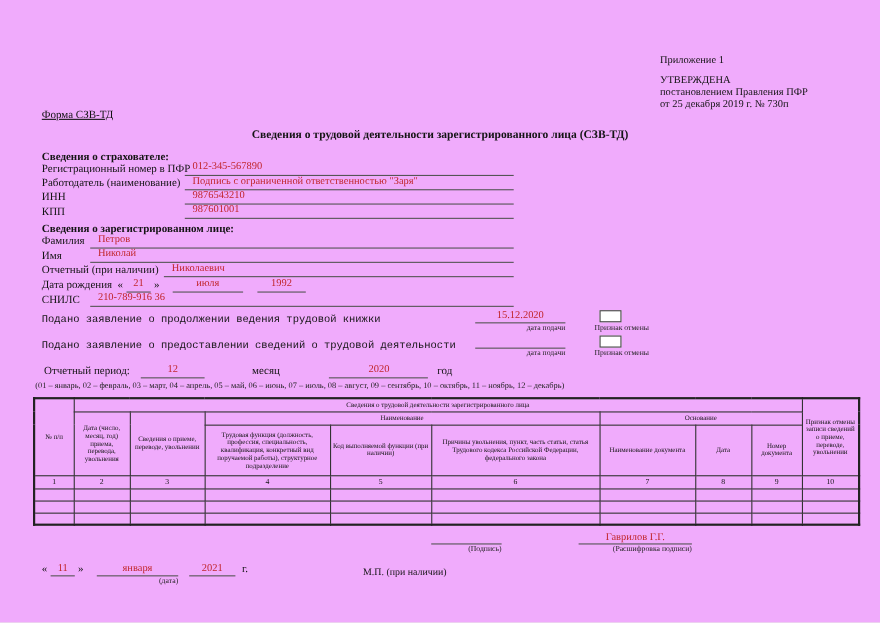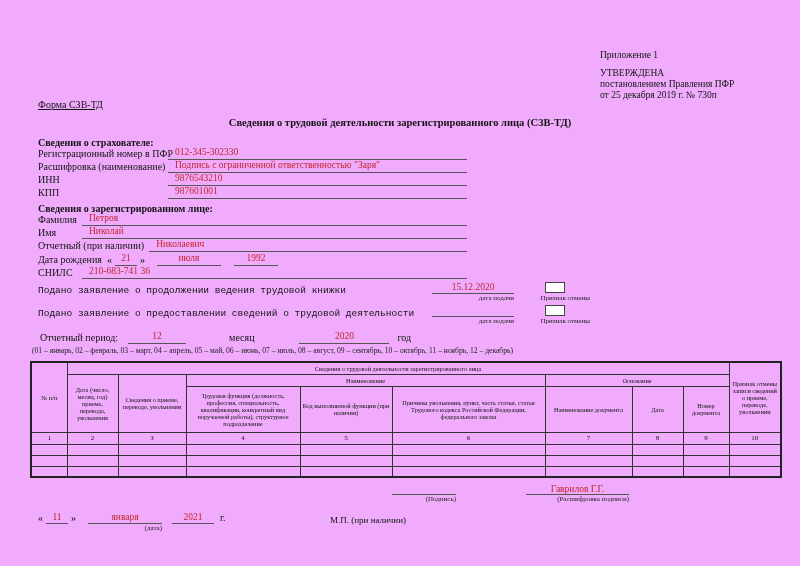--- a/index.html
+++ b/index.html
@@ -67,24 +67,24 @@
     <div>от 25 декабря 2019 г. № 730п</div>
   </div>
 
   <div class="abs form-label">Форма СЗВ-ТД</div>
   <div class="abs title">Сведения о трудовой деятельности зарегистрированного лица (СЗВ-ТД)</div>
 
   <div class="abs heading" style="top:137px">Сведения о страхователе:</div>
 
   <div class="abs frow" style="top:146px">
     <span class="lbl w130">Регистрационный номер в ПФР</span>
-    <span class="val">012-345-302330</span>
+    <span class="val">012-345-567890</span>
   </div>
   <div class="abs frow" style="top:159px">
-    <span class="lbl w130">Расшифровка (наименование)</span>
+    <span class="lbl w130">Работодатель (наименование)</span>
     <span class="val">Подпись с ограниченной ответственностью "Заря"</span>
   </div>
   <div class="abs frow" style="top:172px">
     <span class="lbl w130">ИНН</span>
     <span class="val">9876543210</span>
   </div>
   <div class="abs frow" style="top:185px">
     <span class="lbl w130">КПП</span>
     <span class="val">987601001</span>
   </div>
@@ -108,21 +108,21 @@
     <span class="lbl">Дата рождения</span>
     <span class="q">«</span>
     <span class="seg" style="width:22px;margin:0 3px">21</span>
     <span class="q">»</span>
     <span class="seg" style="width:64px;margin-left:12px">июля</span>
     <span class="seg" style="width:44px;margin-left:13px">1992</span>
   </div>
 
   <div class="abs frow" style="top:265px">
     <span class="lbl w44">СНИЛС</span>
-    <span class="val">210-683-741 36</span>
+    <span class="val">210-789-916 36</span>
   </div>
 
   <div class="abs statement" style="top:281px">
     <span class="stext">Подано заявление о продолжении ведения трудовой книжки</span>
     <div class="dblock">
       <div class="dline">15.12.2020</div>
       <div class="cap">дата подачи</div>
     </div>
     <div class="cblock">
       <div class="cbx"></div>

